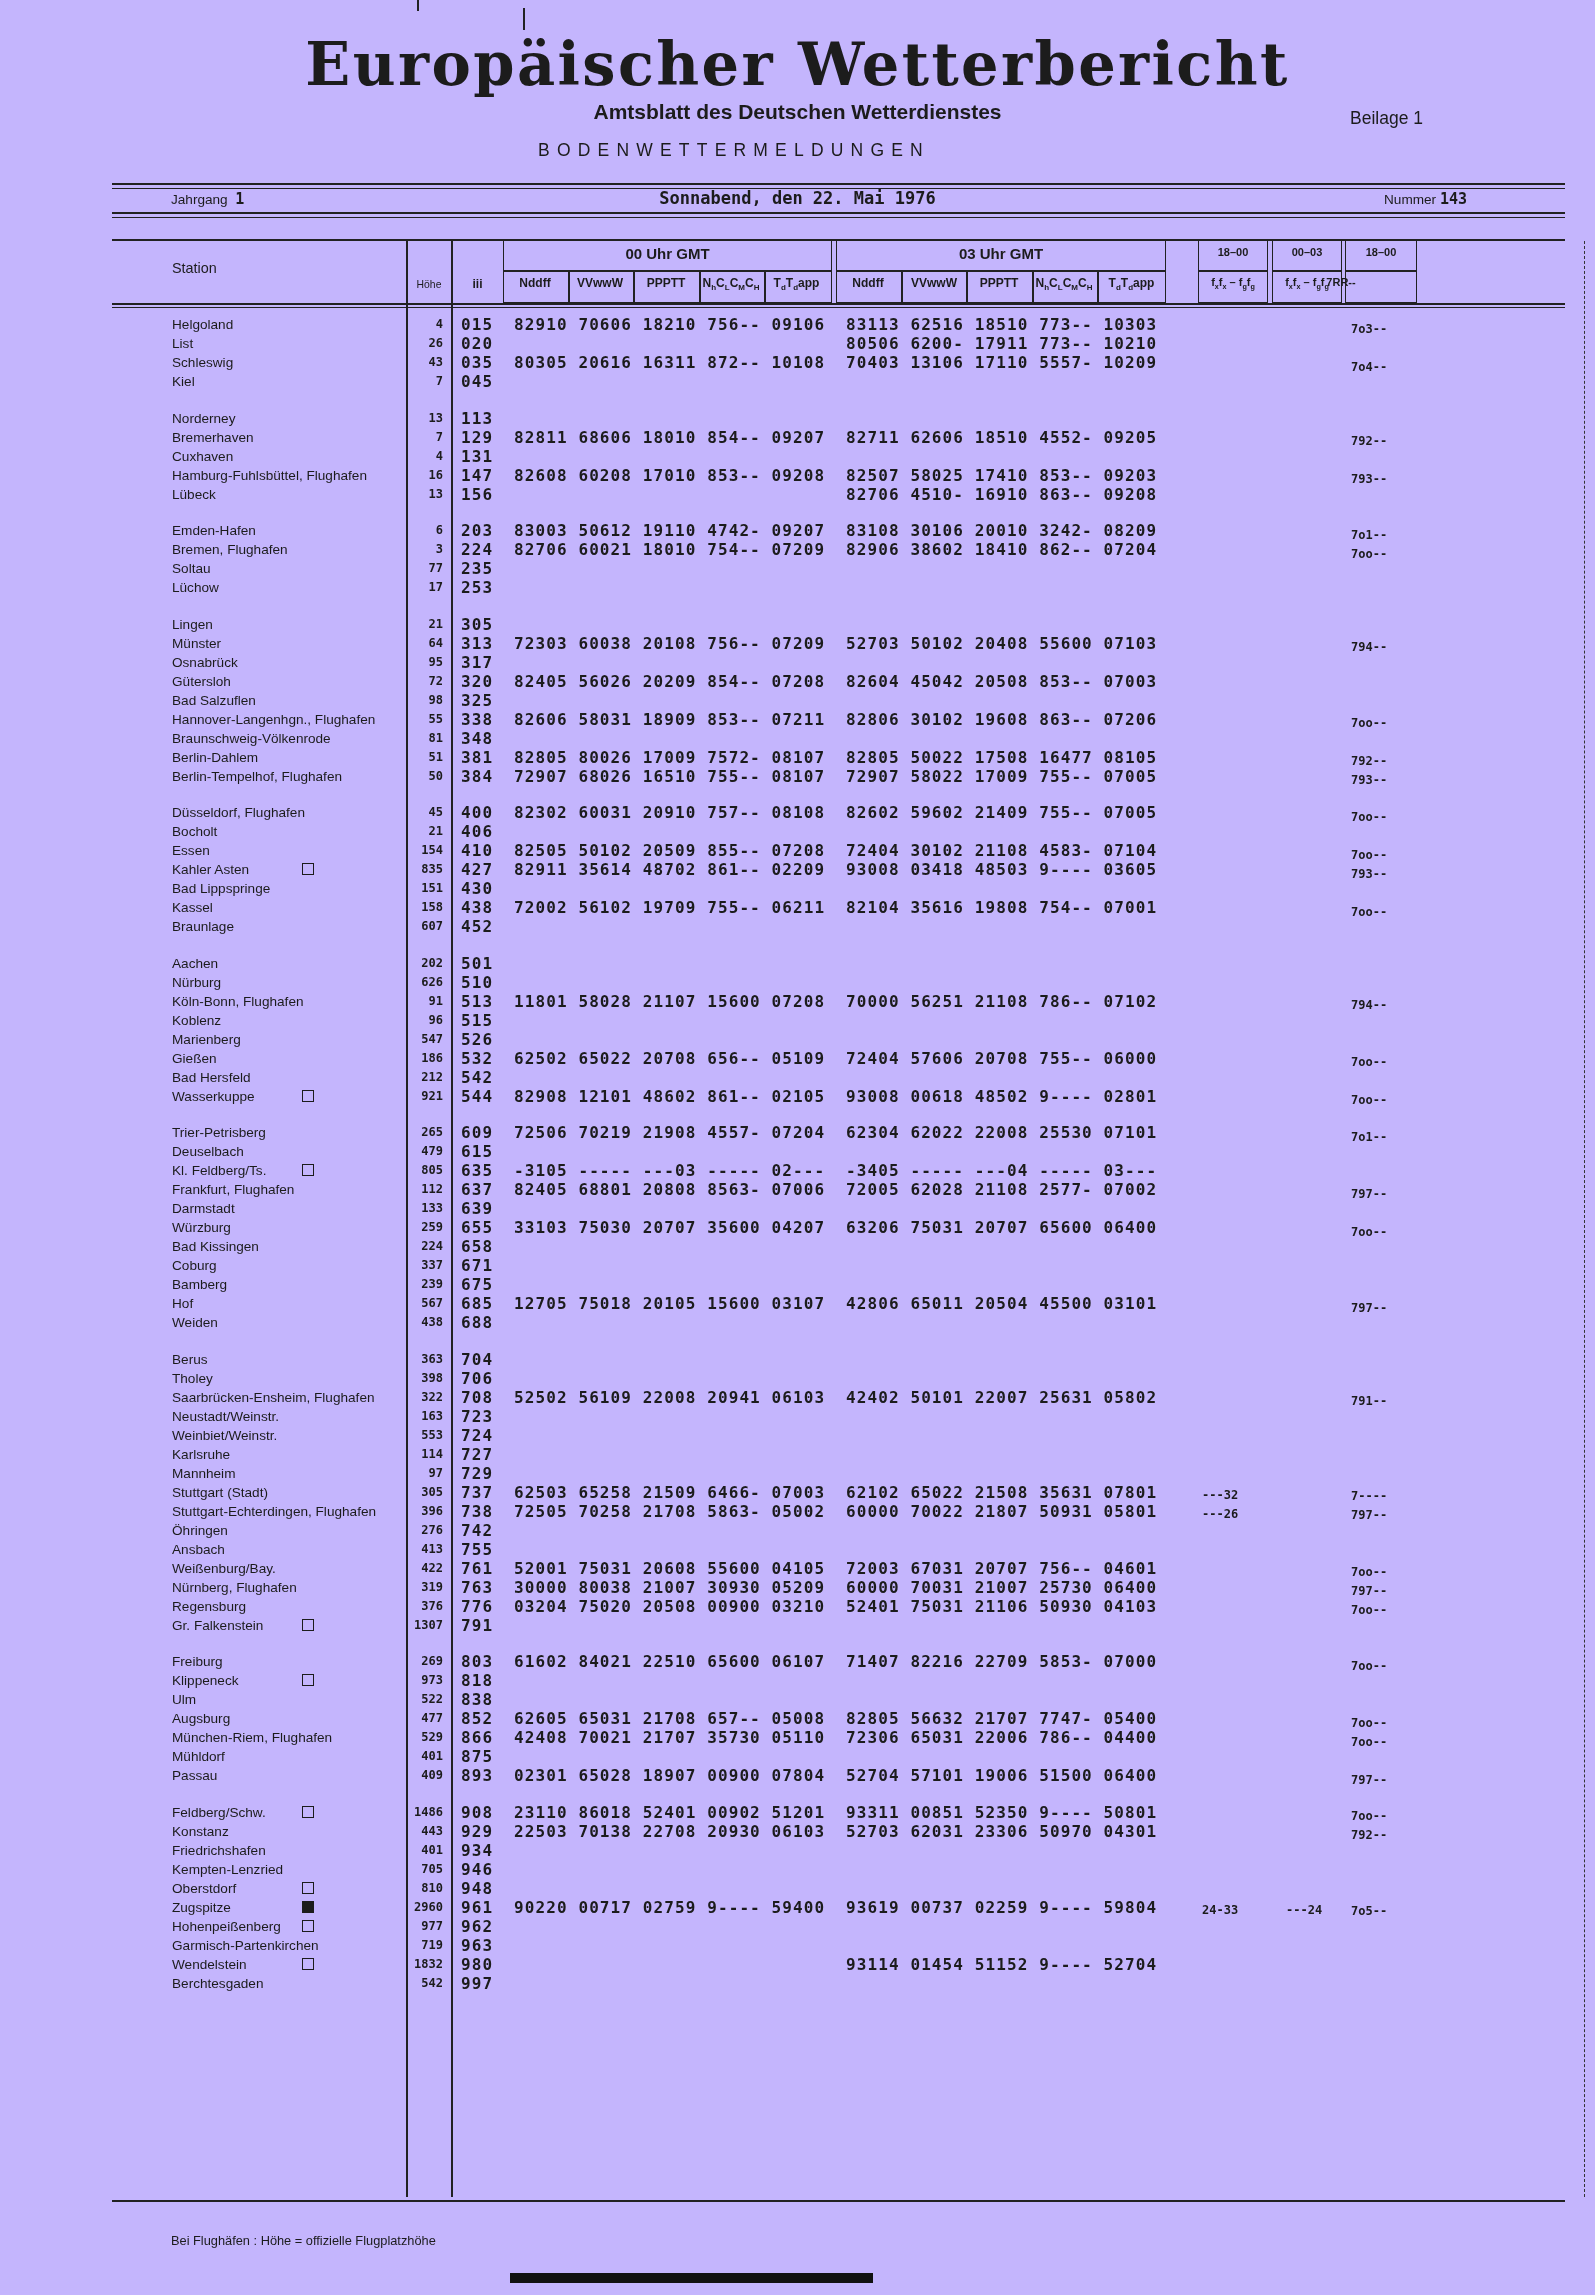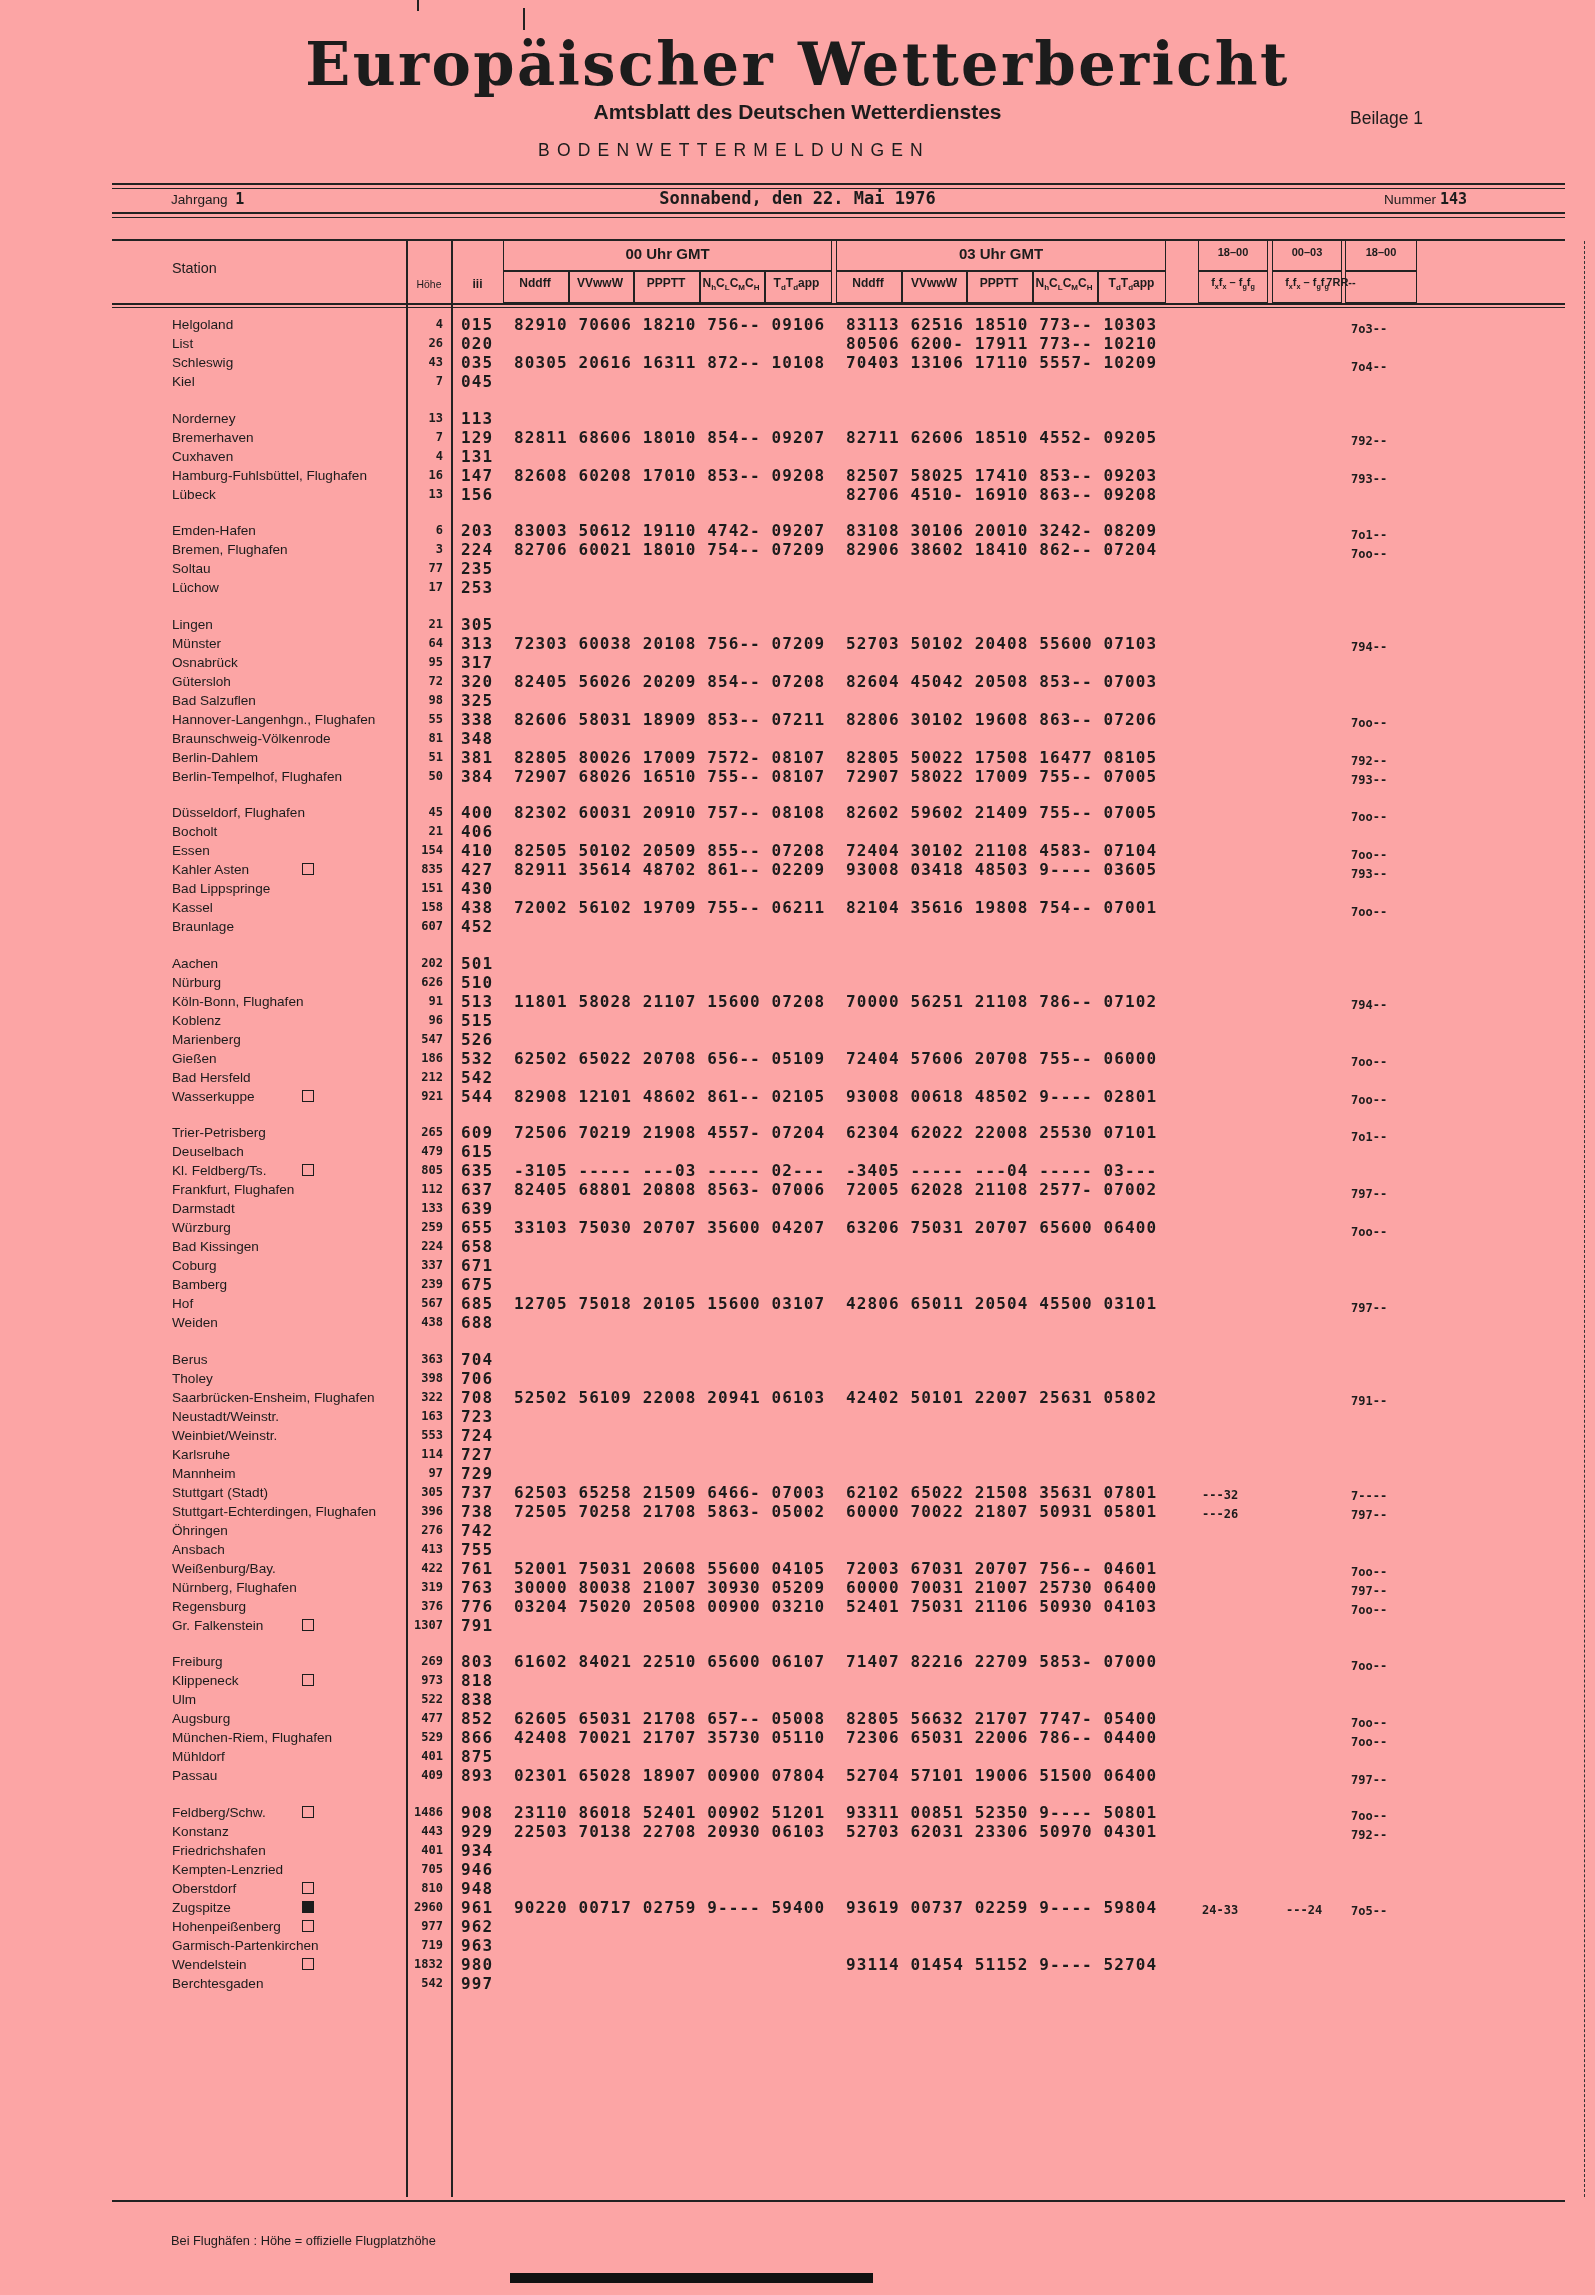--- a/index.html
+++ b/index.html
@@ -1,16 +1,16 @@
 <!DOCTYPE html>
 <html style="font-size:12.8px"><head>
 <meta charset="utf-8">
 <style>
   html,body{margin:0;padding:0;background:#9a9a9a;}
-  .page{position:relative;width:1595px;height:2295px;background:#fca5a5;
+  .page{position:relative;width:1595px;height:2295px;background:#c4b5fd;
         font-family:"Liberation Sans",sans-serif;color:#1c1c1c;overflow:hidden;}
   
   .tickA{position:absolute;left:417px;top:0;width:2.4px;height:11px;background:#222;}
   .tickB{position:absolute;left:523px;top:8px;width:2.4px;height:22px;background:#222;}
   .main-title{position:absolute;top:30px;left:0;width:1595px;text-align:center;
         font-family:"DejaVu Serif",serif;font-weight:700;font-size:59px;letter-spacing:2.4px;}
   .subtitle{position:absolute;top:100px;left:0;width:1595px;text-align:center;
         font-weight:700;font-size:21px;}
   .beilage{position:absolute;top:108px;left:1350px;font-size:17.5px;}
   .section-title{position:absolute;top:140px;left:0;width:1468px;text-align:center;

